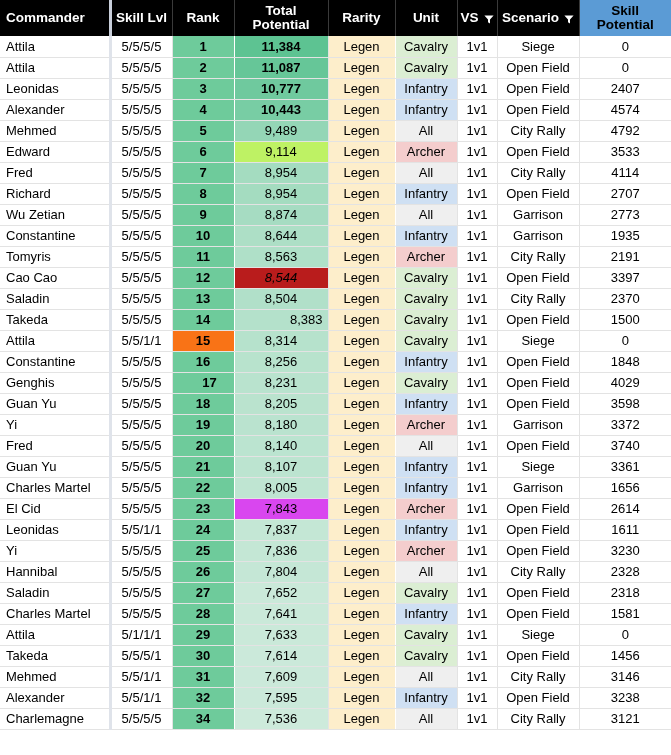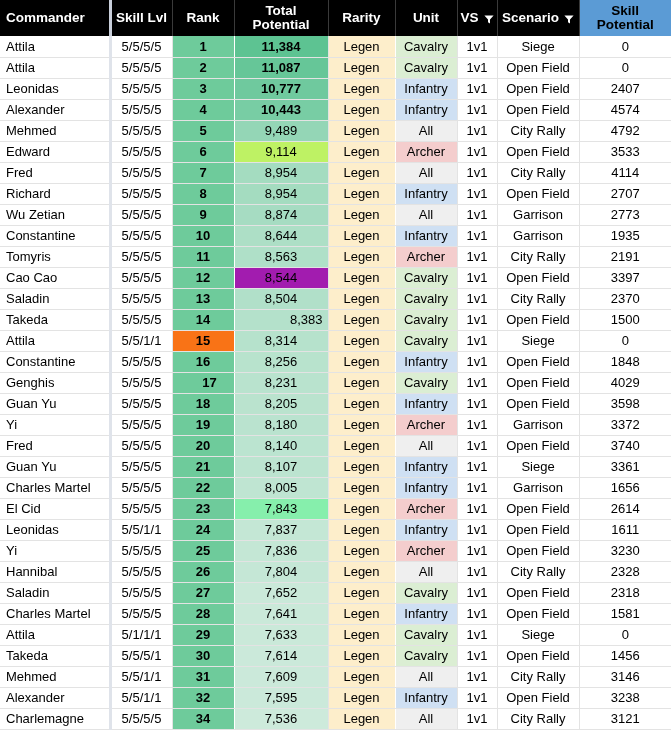--- a/index.html
+++ b/index.html
@@ -294,21 +294,21 @@
         <td class="c-rarity" style="background: rgb(253, 238, 203);">Legen</td>
         <td class="c-unit" style="background: rgb(244, 205, 205);">Archer</td>
         <td class="c-vs">1v1</td>
         <td class="c-scenario">City Rally</td>
         <td class="c-skillpot">2191</td>
       </tr>
       <tr>
         <td class="c-commander">Cao Cao</td>
         <td class="c-skill">5/5/5/5</td>
         <td class="c-rank" style="background: rgb(110, 203, 155);">12</td>
-        <td class="c-total" style="background: #a21caf;">8,544</td>
+        <td class="c-total" style="background: #b91c1c; font-style: italic;">8,544</td>
         <td class="c-rarity" style="background: rgb(253, 238, 203);">Legen</td>
         <td class="c-unit" style="background: rgb(219, 238, 211);">Cavalry</td>
         <td class="c-vs">1v1</td>
         <td class="c-scenario">Open Field</td>
         <td class="c-skillpot">3397</td>
       </tr>
       <tr>
         <td class="c-commander">Saladin</td>
         <td class="c-skill">5/5/5/5</td>
         <td class="c-rank" style="background: rgb(110, 203, 155);">13</td>
@@ -415,21 +415,21 @@
         <td class="c-rarity" style="background: rgb(253, 238, 203);">Legen</td>
         <td class="c-unit" style="background: rgb(207, 224, 243);">Infantry</td>
         <td class="c-vs">1v1</td>
         <td class="c-scenario">Garrison</td>
         <td class="c-skillpot">1656</td>
       </tr>
       <tr>
         <td class="c-commander">El Cid</td>
         <td class="c-skill">5/5/5/5</td>
         <td class="c-rank" style="background: rgb(110, 203, 155);">23</td>
-        <td class="c-total" style="background: #86efac; margin-left: 31px;">7,843</td>
+        <td class="c-total" style="background: #d946ef; margin-left: 31px;">7,843</td>
         <td class="c-rarity" style="background: rgb(253, 238, 203);">Legen</td>
         <td class="c-unit" style="background: rgb(244, 205, 205);">Archer</td>
         <td class="c-vs">1v1</td>
         <td class="c-scenario">Open Field</td>
         <td class="c-skillpot">2614</td>
       </tr>
       <tr>
         <td class="c-commander">Leonidas</td>
         <td class="c-skill">5/5/1/1</td>
         <td class="c-rank" style="background: rgb(110, 203, 155);">24</td>

